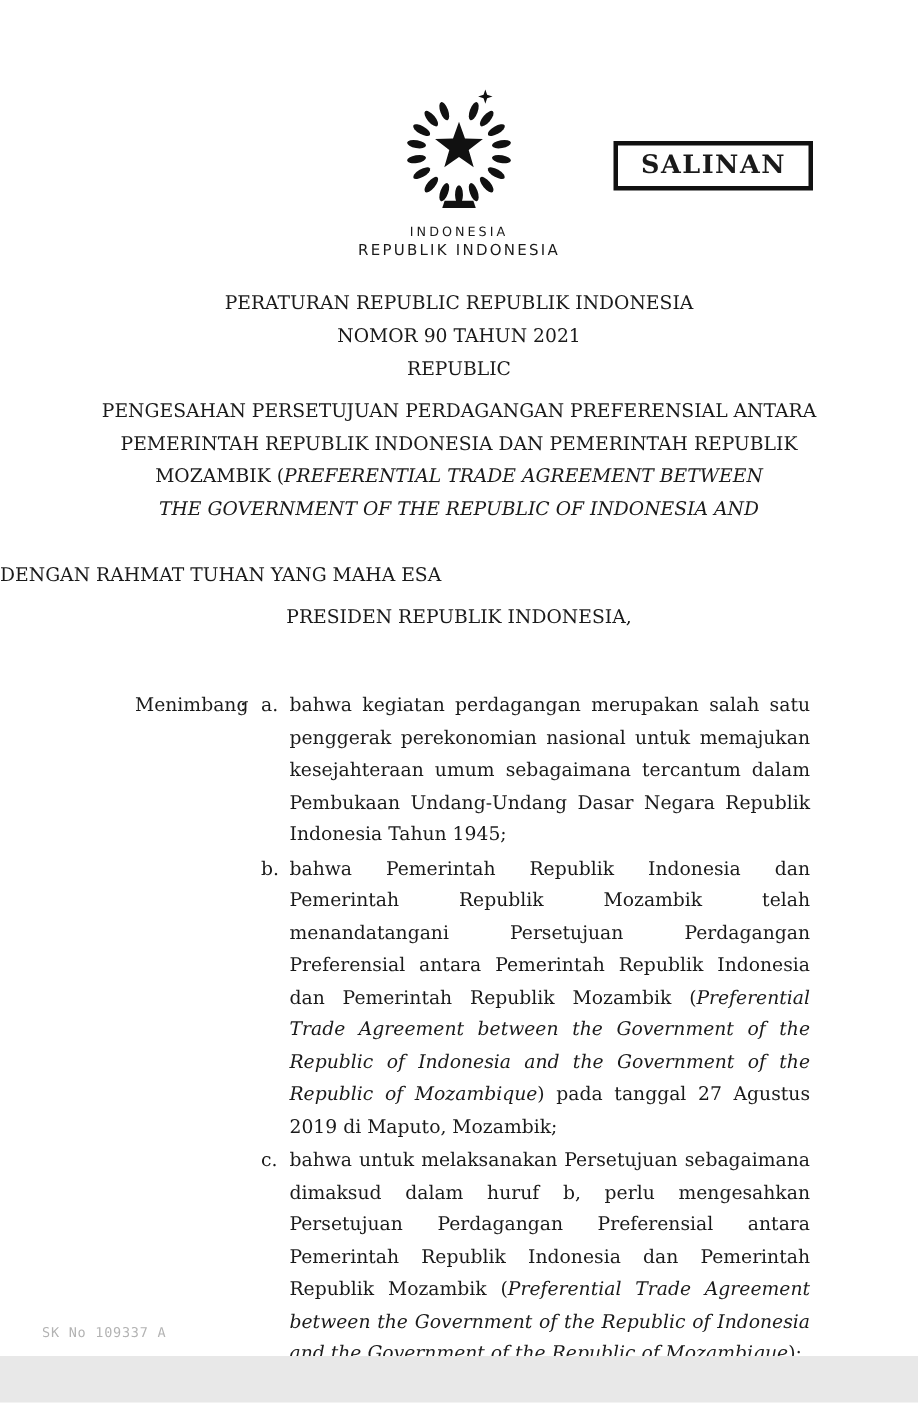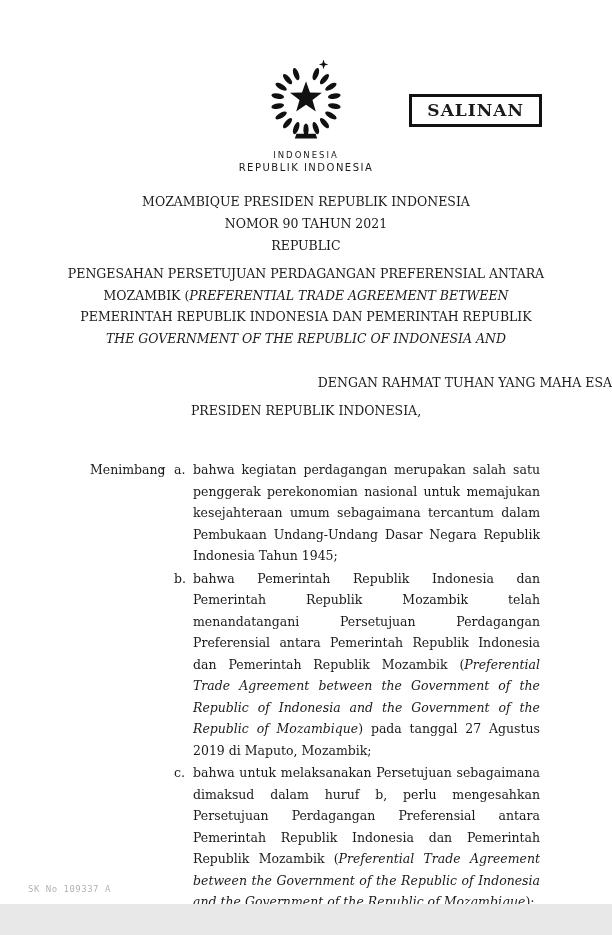--- a/index.html
+++ b/index.html
@@ -23,21 +23,21 @@
   }
   .emblem { width: 80px; margin: 58px auto 0; text-align:center; }
   .letterhead { text-align: center; margin-top: 5px;
     font-family: "DejaVu Sans", sans-serif; }
   .letterhead .lh1 { font-size: 8.5px; letter-spacing: 2px; }
   .letterhead .lh2 { font-size: 10px; letter-spacing: 1.5px; margin-top: 2px; }
   .doc-title { text-align: center; margin-top: 22px; font-size: 12.5px; }
   .doc-title div { margin-bottom: 9px; line-height: 13px; }
   .subject { text-align: center; margin-top: 11px; font-size: 12.5px; line-height: 21.5px; }
   .it { font-style: italic; }
-  .invocation { text-align: right; font-size: 12.5px; margin-top: 26px; padding-left: 33px; }
+  .invocation { text-align: left; font-size: 12.5px; margin-top: 26px; }
   .authority { text-align: center; font-size: 12.5px; margin-top: 13px; }
   .considerations {
     margin: 41px 72px 0 90px;
     display: grid;
     grid-template-columns: 70px 14px 1fr;
     font-size: 12.5px; line-height: 21.5px;
   }
   .cons-items .item { display: flex; margin-bottom: 1px; }
   .cons-items .marker { width: 19px; flex: 0 0 19px; }
   .cons-items .text { flex: 1; text-align: justify; }
@@ -86,29 +86,29 @@
       <path d="M38,95 L62,95 L64,101 L36,101 Z"></path>
     </svg>
   </div>
 
   <div class="letterhead">
     <div class="lh1">INDONESIA</div>
     <div class="lh2">REPUBLIK  INDONESIA</div>
   </div>
 
   <div class="doc-title">
-    <div>MOZAMBIQUE PRESIDEN REPUBLIK INDONESIA</div>
+    <div>PERATURAN REPUBLIC REPUBLIK INDONESIA</div>
     <div>NOMOR 90 TAHUN 2021</div>
     <div>REPUBLIC</div>
   </div>
 
   <div class="subject">
     <div>PENGESAHAN PERSETUJUAN PERDAGANGAN PREFERENSIAL ANTARA</div>
+    <div>PEMERINTAH REPUBLIK INDONESIA DAN PEMERINTAH REPUBLIK</div>
     <div><span>MOZAMBIK (</span><span class="it">PREFERENTIAL TRADE AGREEMENT BETWEEN</span></div>
-    <div>PEMERINTAH REPUBLIK INDONESIA DAN PEMERINTAH REPUBLIK</div>
     <div class="it">THE GOVERNMENT OF THE REPUBLIC OF INDONESIA AND</div>
   </div>
 
   <div class="invocation">DENGAN RAHMAT TUHAN YANG MAHA ESA</div>
   <div class="authority">PRESIDEN REPUBLIK INDONESIA,</div>
 
   <div class="considerations">
     <div>Menimbang</div>
     <div>:</div>
     <div class="cons-items">

